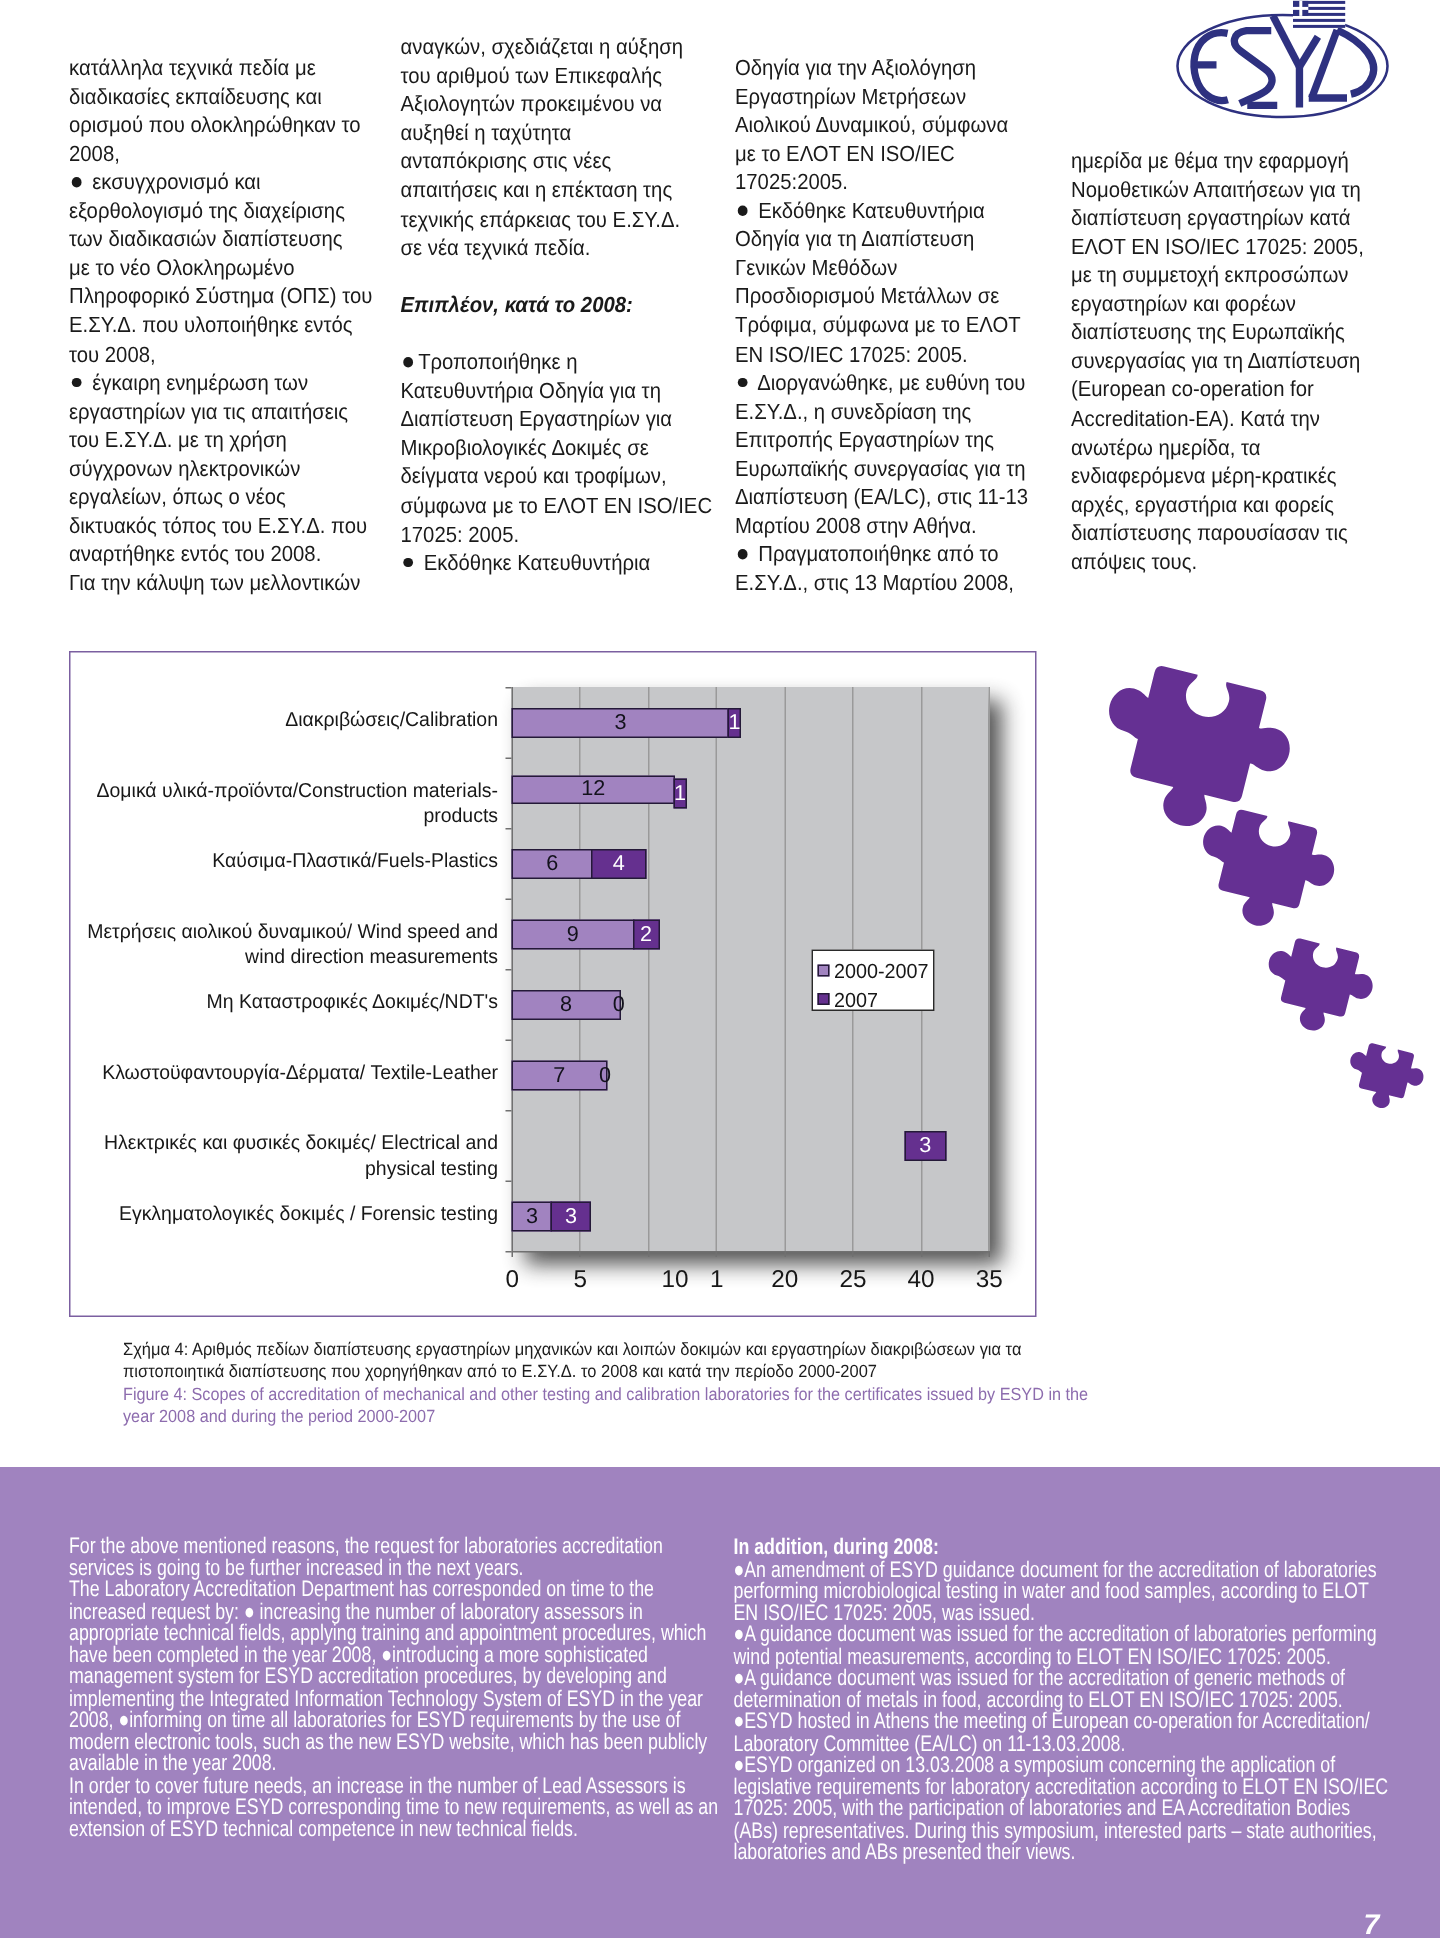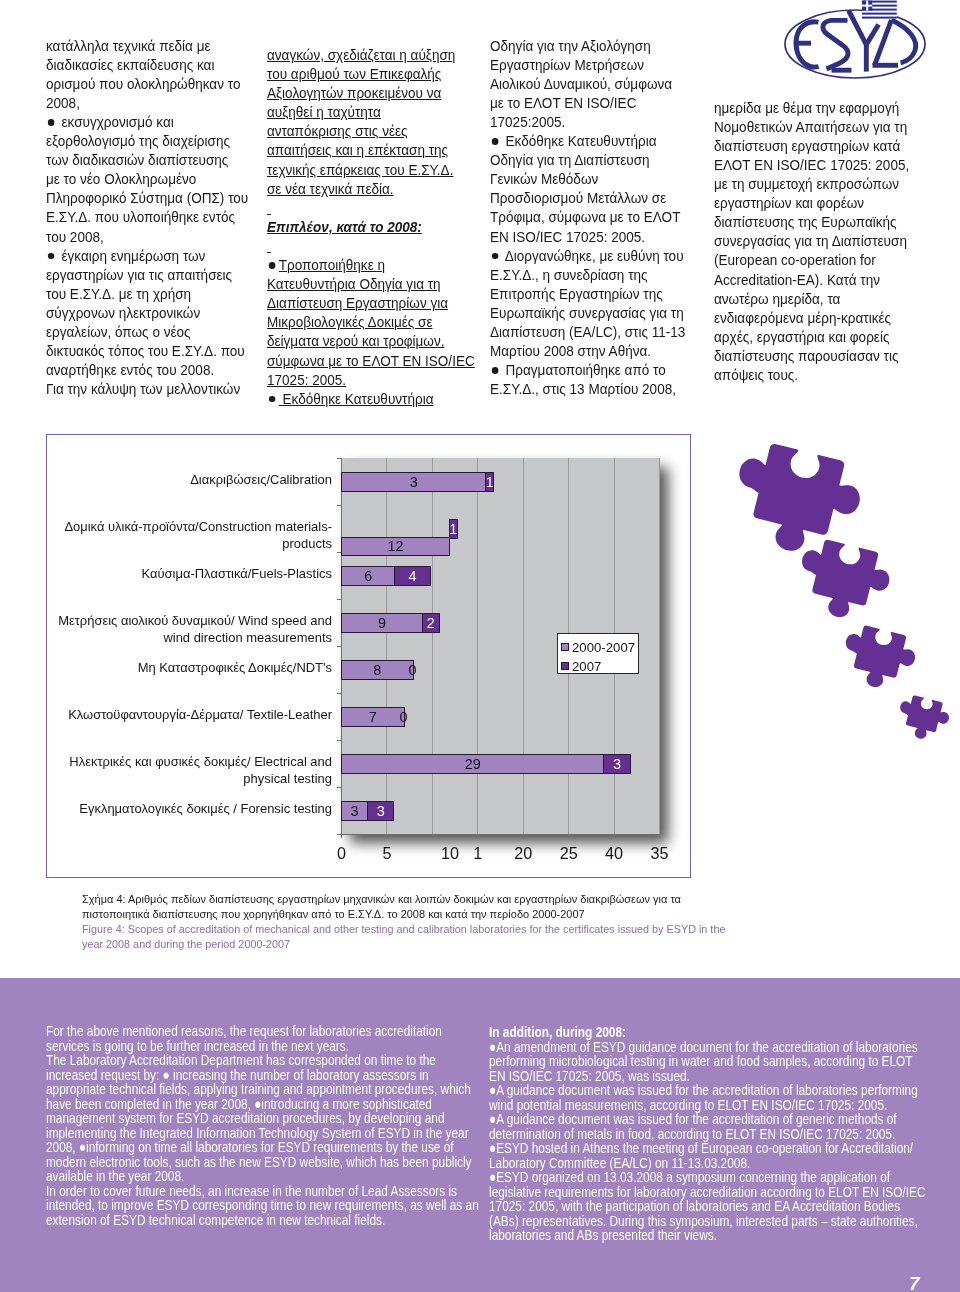--- a/index.html
+++ b/index.html
@@ -10,21 +10,21 @@
   .page{position:absolute;left:0;top:0;width:960px;height:1128px;}
 
   
   .col{position:absolute;color:#1a1a1a;font-size:14.6px;line-height:19.1px;white-space:nowrap;}
   .col .ln{white-space:nowrap;transform:scaleX(0.928);transform-origin:left center;}
   .col .bullet{font-size:0;display:inline-block;width:7.1px;height:6.6px;
                background:#1a1a1a;border-radius:50%;vertical-align:-1px;
                margin-left:2.2px;margin-right:3.4px;}
   .col .italic{font-style:italic;font-weight:bold;}
   #col1{left:46px;top:36.6px;}
-  #col2{left:267px;top:46px;text-decoration:underline;}
+  #col2{left:267px;top:23px;}
   #col3{left:490px;top:36.6px;}
   #col4{left:714px;top:98.7px;}
 
   
   #logo{position:absolute;left:780px;top:0px;width:180px;height:95px;}
 
   
   #chartframe{position:absolute;left:46px;top:434px;width:645px;height:444px;
               border:1.3px solid #7B5FA0;box-sizing:border-box;background:#fff;}
   #plot{position:absolute;left:294px;top:22.6px;width:318px;height:376px;
@@ -213,50 +213,49 @@
         <div class="xtick" style="left: 45.4286px;"></div>
         <div class="xtick" style="left: 90.8571px;"></div>
         <div class="xtick" style="left: 136.286px;"></div>
         <div class="xtick" style="left: 181.714px;"></div>
         <div class="xtick" style="left: 227.143px;"></div>
         <div class="xtick" style="left: 272.571px;"></div>
         <div class="xtick" style="left: 318px;"></div>
         <div class="bar a" style="left: 0px; top: 14.4px; width: 145.371px;">3</div>
         <div class="bar b" style="left: 145.371px; top: 14.4px; width: 9.08571px; margin-left: -1.2px;">1</div>
         <div class="catlab" style="width: 290px; right: 327.5px; top: 14.9px;">Διακριβώσεις/Calibration</div>
-        <div class="bar a" style="left: 0px; top: 79px; width: 109.029px;">12</div>
+        <div class="bar a" style="left: 0px; top: 59px; width: 109.029px;">12</div>
         <div class="bar b" style="left: 109.029px; top: 61.4px; width: 9.08571px; margin-left: -1.2px;">1</div>
         <div class="catlab" style="width: 290px; right: 327.5px; top: 61.9px;">Δομικά υλικά-προϊόντα/Construction materials-products</div>
         <div class="bar a" style="left: 0px; top: 108.4px; width: 54.5143px;">6</div>
         <div class="bar b" style="left: 54.5143px; top: 108.4px; width: 36.3429px; margin-left: -1.2px;">4</div>
         <div class="catlab" style="width: 290px; right: 327.5px; top: 108.9px;">Καύσιμα-Πλαστικά/Fuels-Plastics</div>
         <div class="bar a" style="left: 0px; top: 155.4px; width: 81.7714px;">9</div>
         <div class="bar b" style="left: 81.7714px; top: 155.4px; width: 18.1714px; margin-left: -1.2px;">2</div>
         <div class="catlab" style="width: 290px; right: 327.5px; top: 155.9px;">Μετρήσεις αιολικού δυναμικού/ Wind speed and wind direction measurements</div>
         <div class="bar a" style="left: 0px; top: 202.4px; width: 72.6857px;">8</div>
         <div class="bar b" style="left: 72.6857px; top: 202.4px; width: 0px; margin-left: -1.2px; border: none; background: none; color: rgb(19, 18, 28); overflow: visible;">0</div>
         <div class="catlab" style="width: 290px; right: 327.5px; top: 202.9px;">Μη Καταστροφικές Δοκιμές/NDT's</div>
         <div class="bar a" style="left: 0px; top: 249.4px; width: 63.6px;">7</div>
         <div class="bar b" style="left: 63.6px; top: 249.4px; width: 0px; margin-left: -1.2px; border: none; background: none; color: rgb(19, 18, 28); overflow: visible;">0</div>
         <div class="catlab" style="width: 290px; right: 327.5px; top: 249.9px;">Κλωστοϋφαντουργία-Δέρματα/ Textile-Leather</div>
-        <div class="bar a" style="left: 0px; top: 296.4px; width: 263.486px;">29</div>
         <div class="bar b" style="left: 263.486px; top: 296.4px; width: 27.2571px; margin-left: -1.2px;">3</div>
         <div class="catlab" style="width: 290px; right: 327.5px; top: 296.9px;">Ηλεκτρικές και φυσικές δοκιμές/ Electrical and physical testing</div>
         <div class="bar a" style="left: 0px; top: 343.4px; width: 27.2571px;">3</div>
         <div class="bar b" style="left: 27.2571px; top: 343.4px; width: 27.2571px; margin-left: -1.2px;">3</div>
         <div class="catlab" style="width: 290px; right: 327.5px; top: 343.9px;">Εγκληματολογικές δοκιμές / Forensic testing</div>
         <div class="xlab" style="left: -19.5px; top: 387.3px;">0</div>
         <div class="xlab" style="left: 25.9286px; top: 387.3px;">5</div>
         <div class="xlab" style="left: 89px; top: 387.3px;">10</div>
         <div class="xlab" style="left: 116.786px; top: 387.3px;">1</div>
         <div class="xlab" style="left: 162.214px; top: 387.3px;">20</div>
         <div class="xlab" style="left: 207.643px; top: 387.3px;">25</div>
         <div class="xlab" style="left: 253.071px; top: 387.3px;">40</div>
         <div class="xlab" style="left: 298.5px; top: 387.3px;">35</div>
-        <div id="legend" style="left: 216px; top: 175.1px;">
+        <div id="legend" style="left: 200px; top: 175.1px;">
           <div class="lgrow">
             <span class="swatch" style="background: rgb(161, 131, 192);"></span>
             <span>2000-2007</span>
           </div>
           <div class="lgrow">
             <span class="swatch" style="background: rgb(101, 48, 143);"></span>
             <span>2007</span>
           </div>
         </div>
       </div>

